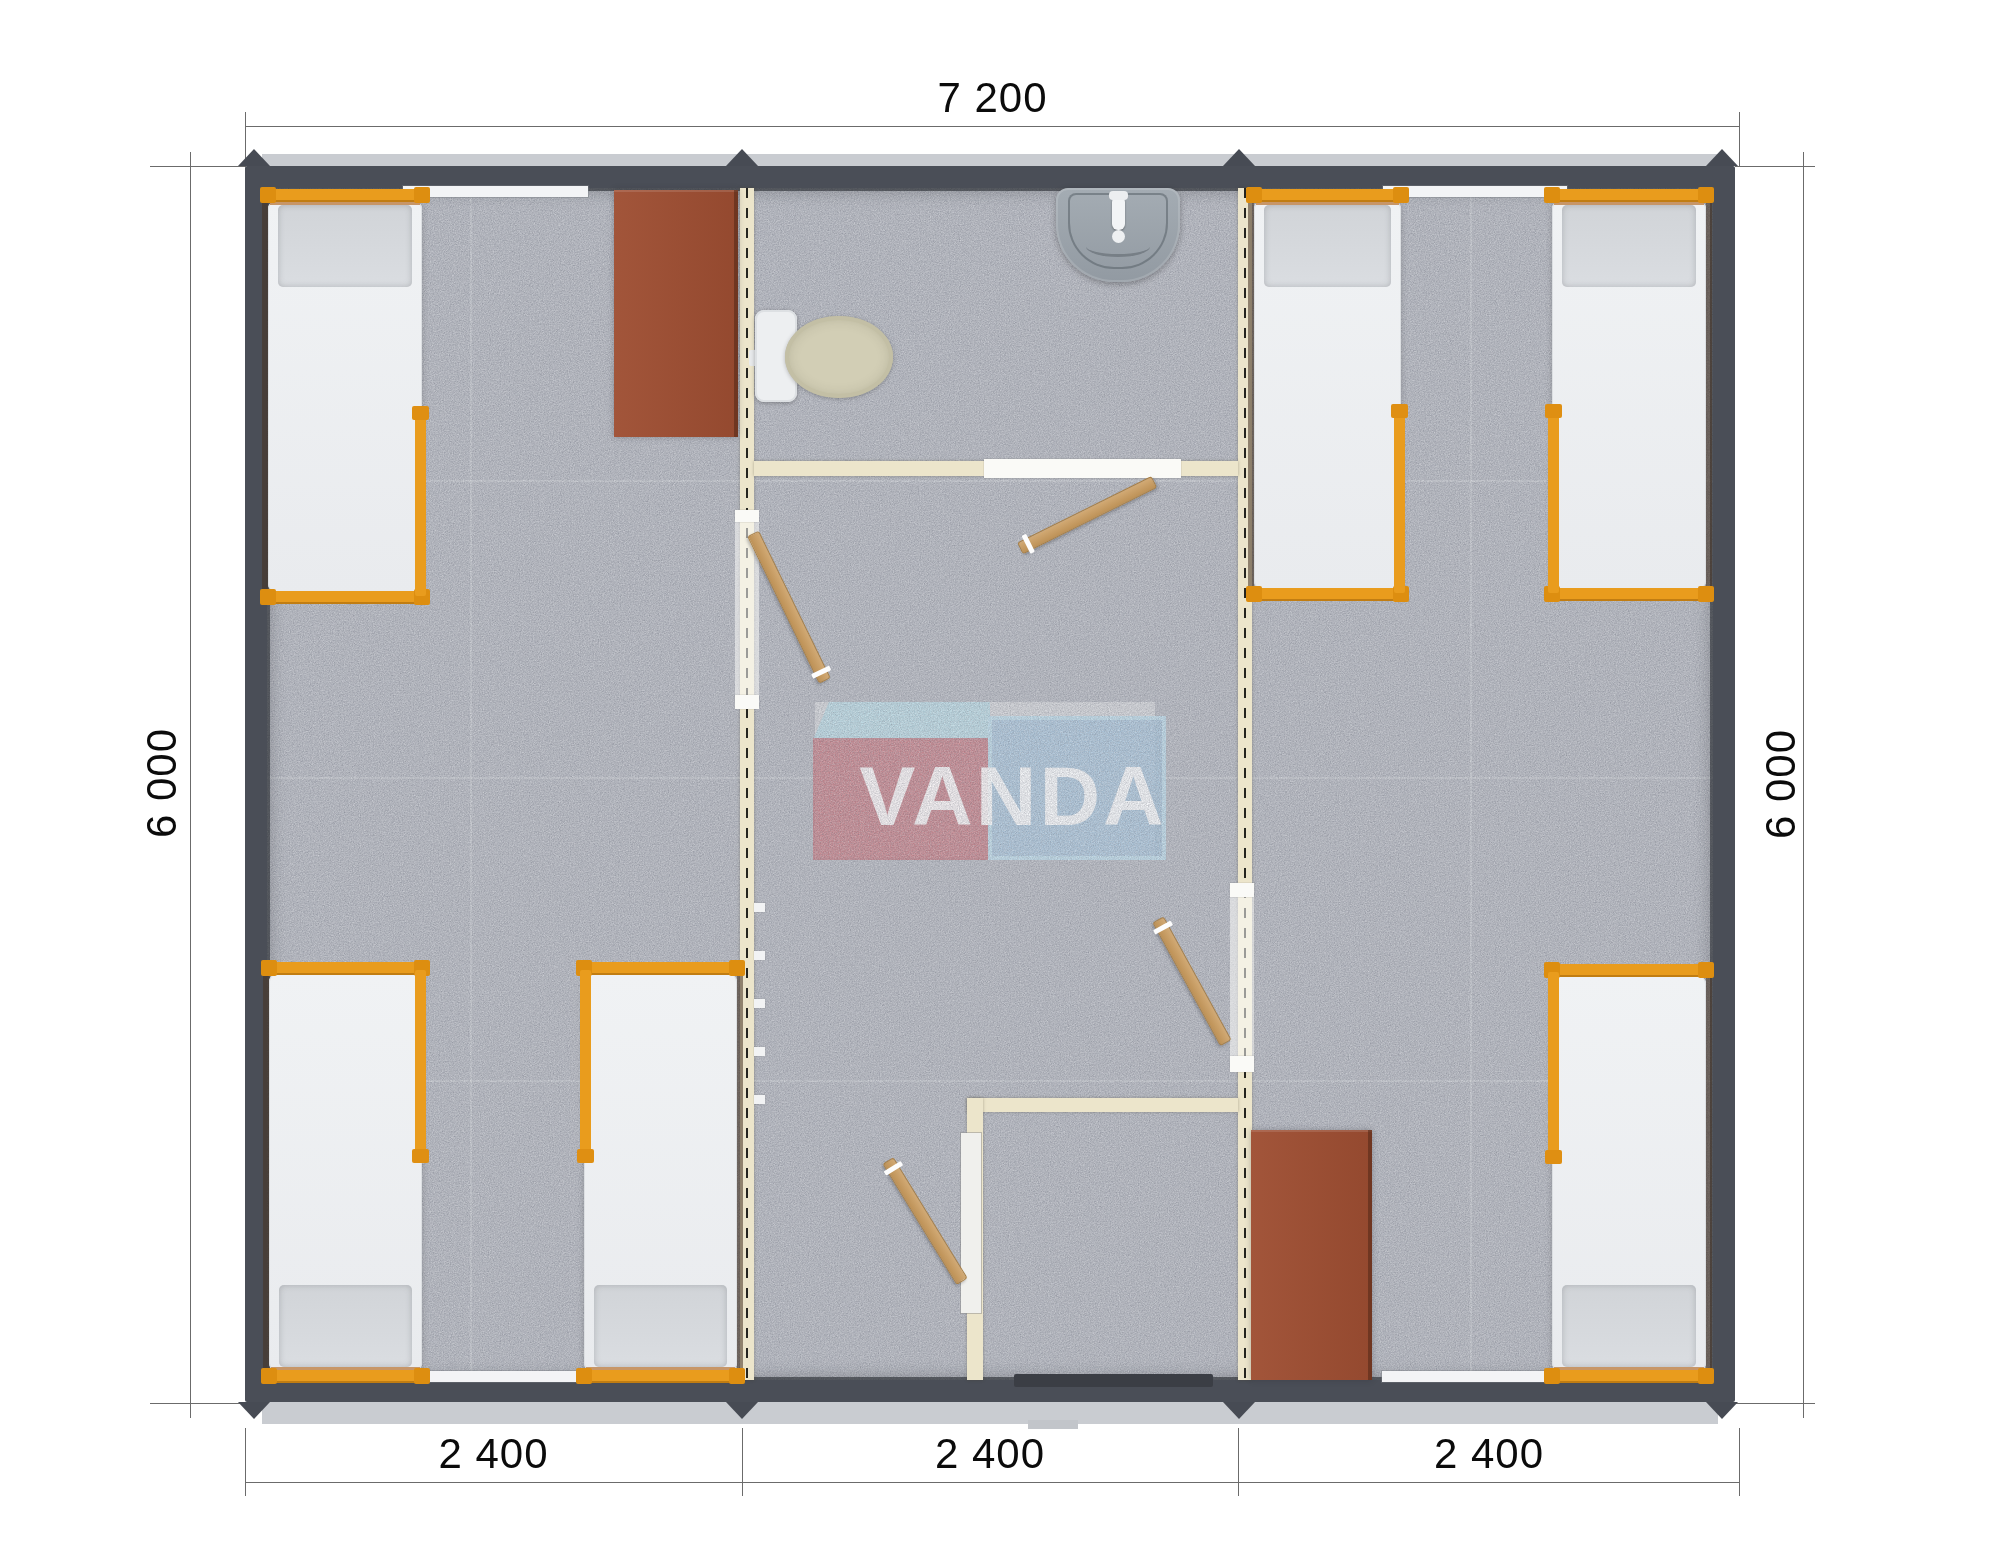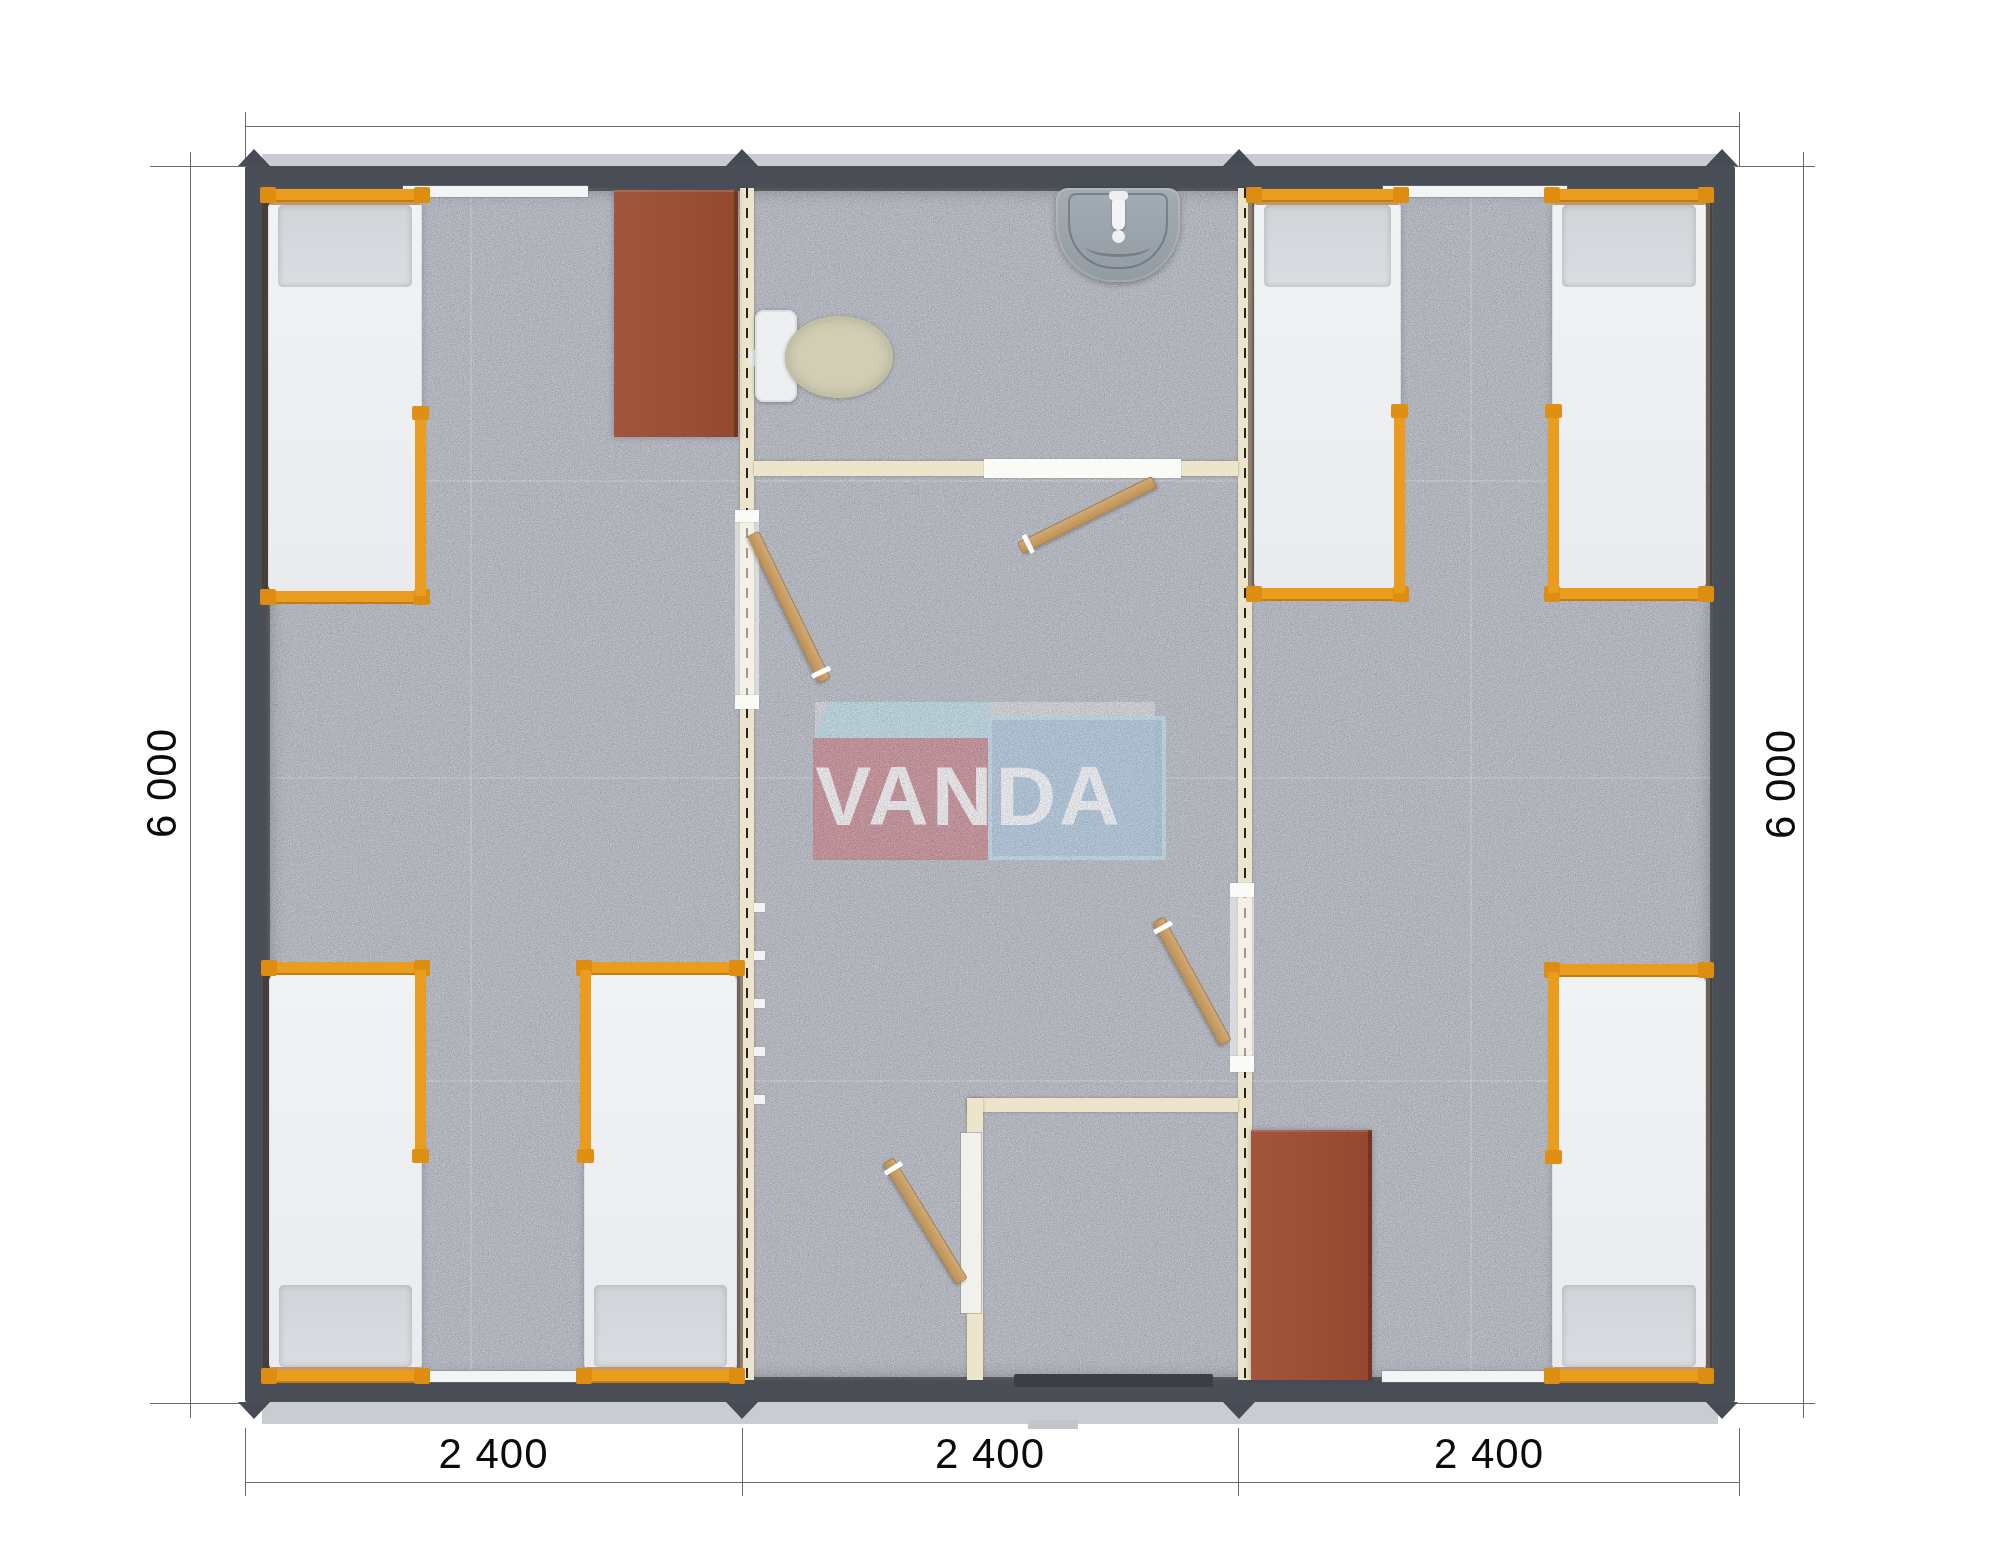--- a/index.html
+++ b/index.html
@@ -87,20 +87,21 @@
   .wm-red{position:absolute;}
   .wm-blue{position:absolute;}
   .wm-text{position:absolute;display:flex;align-items:center;justify-content:center;
       font-size:84px;font-weight:bold;letter-spacing:3px;color:rgba(255,255,255,.93);}
 </style>
 </head>
 <body>
 
 <div id="root">
 
+  <div class="dimtext" style="left:245px;width:1495px;top:76px;">7 200</div>
   <div class="dline" style="left:245px;top:126px;width:1495px;height:1px"></div>
   <div class="dline" style="left:245px;top:112px;width:1px;height:54px"></div>
   <div class="dline" style="left:1739px;top:112px;width:1px;height:54px"></div>
 
   <div class="dimtext" style="left:245px;width:497px;top:1432px;">2 400</div>
   <div class="dimtext" style="left:742px;width:496px;top:1432px;">2 400</div>
   <div class="dimtext" style="left:1238px;width:502px;top:1432px;">2 400</div>
   <div class="dline" style="left:245px;top:1482px;width:1495px;height:1px"></div>
   <div class="dline" style="left:245px;top:1428px;width:1px;height:68px"></div>
   <div class="dline" style="left:742px;top:1428px;width:1px;height:68px"></div>
@@ -135,21 +136,21 @@
     <div class="seam" style="left:225px;top:22px;width:2px;height:1192px"></div>
     <div class="seam" style="left:1225px;top:22px;width:2px;height:1192px"></div>
     <div class="seam" style="left:22px;top:314px;width:1446px;height:2px"></div>
     <div class="seam" style="left:22px;top:611px;width:1446px;height:2px"></div>
     <div class="seam" style="left:22px;top:914px;width:1446px;height:2px"></div>
 
     <div class="wm-band" style="left:570px;top:536px;width:340px;height:156px"></div>
     <div class="wm-topface" style="left:568px;top:536px;width:177px;height:38px;background:rgba(183,221,233,.8)"></div>
     <div class="wm-red" style="left:568px;top:572px;width:177px;height:122px;background:rgba(197,116,125,.82)"></div>
     <div class="wm-blue" style="left:743px;top:550px;width:170px;height:136px;background:rgba(167,198,221,.85);border:4px solid rgba(196,228,240,.8)"></div>
-    <div class="wm-text" style="left:544px;top:560px;width:360px;height:140px">VANDA</div>
+    <div class="wm-text" style="left:588px;top:560px;width:360px;height:140px">VANDA</div>
 
     <svg class="abs" width="1446" height="1192" style="left:22px;top:22px">
       <filter id="nz" x="0" y="0" width="100%" height="100%">
         <feTurbulence type="fractalNoise" baseFrequency="0.9" numOctaves="2" stitchTiles="stitch"></feTurbulence>
         <feColorMatrix type="matrix" values="0 0 0 0 0.15  0 0 0 0 0.16  0 0 0 0 0.20  0.7 0.7 0.7 0 -0.60"></feColorMatrix>
       </filter>
       <filter id="nz2" x="0" y="0" width="100%" height="100%">
         <feTurbulence type="fractalNoise" baseFrequency="0.8" numOctaves="2" seed="7" stitchTiles="stitch"></feTurbulence>
         <feColorMatrix type="matrix" values="0 0 0 0 1  0 0 0 0 1  0 0 0 0 1  0.7 0.7 0.7 0 -0.80"></feColorMatrix>
       </filter>

